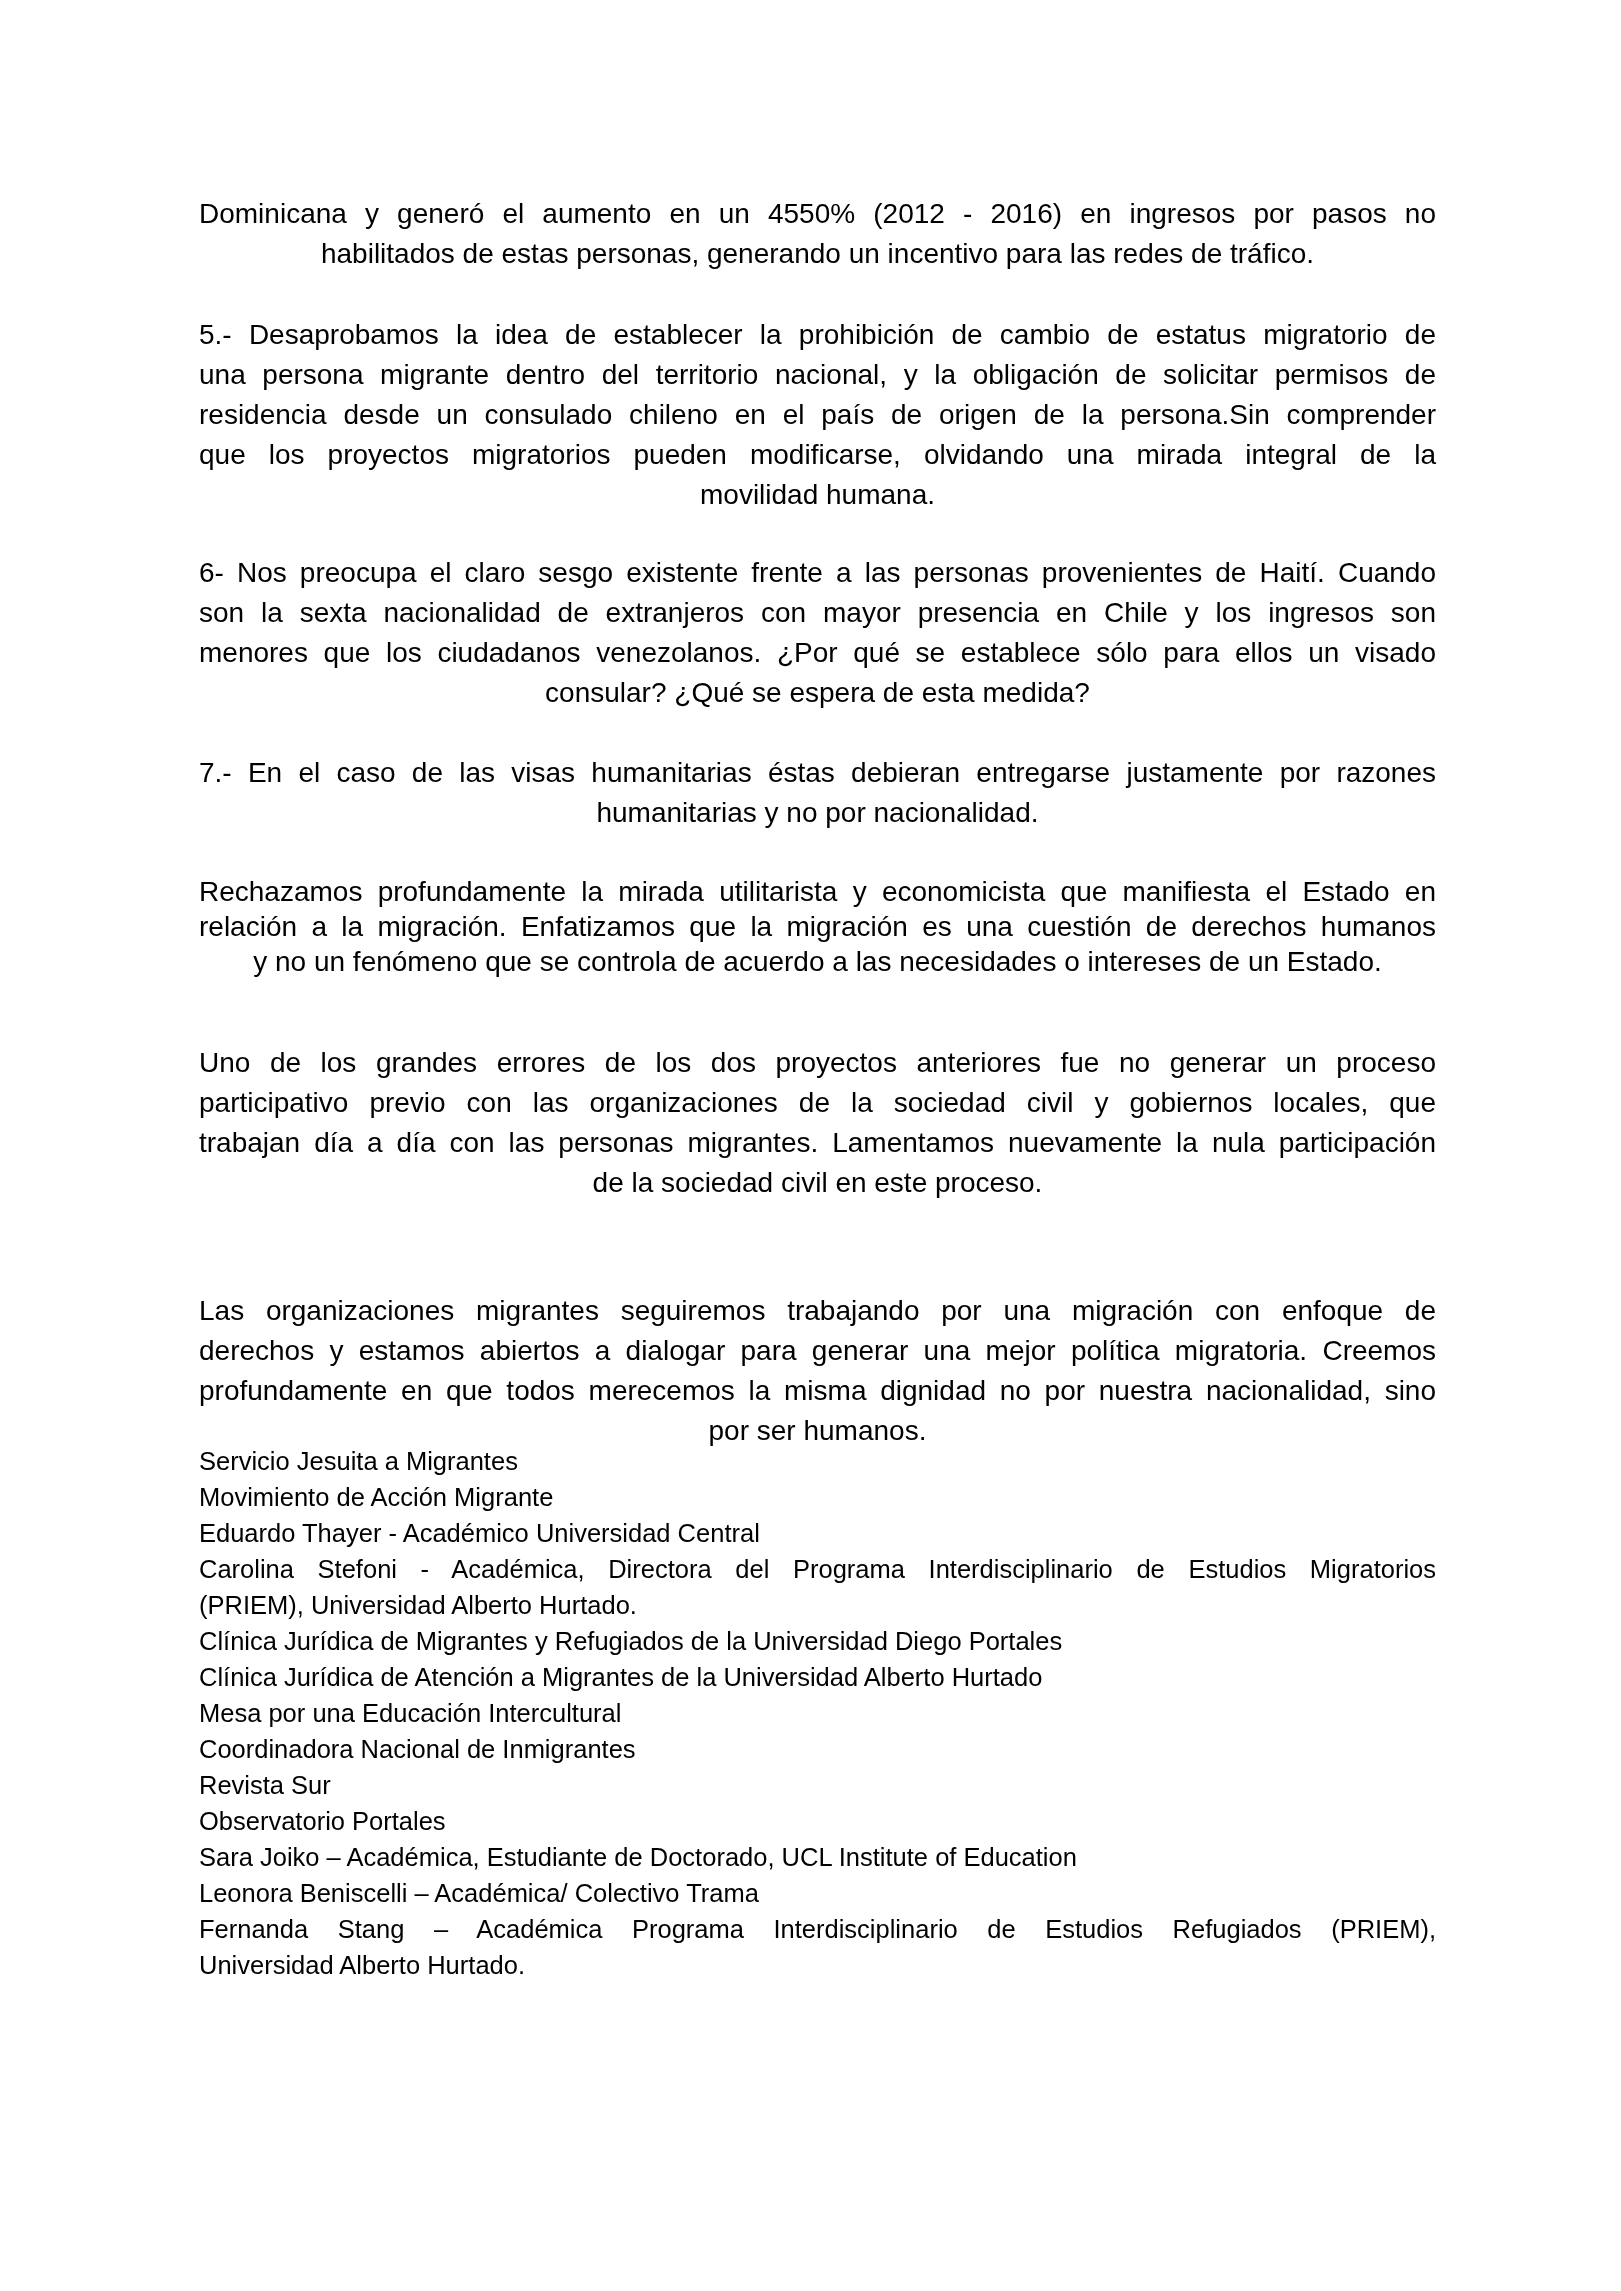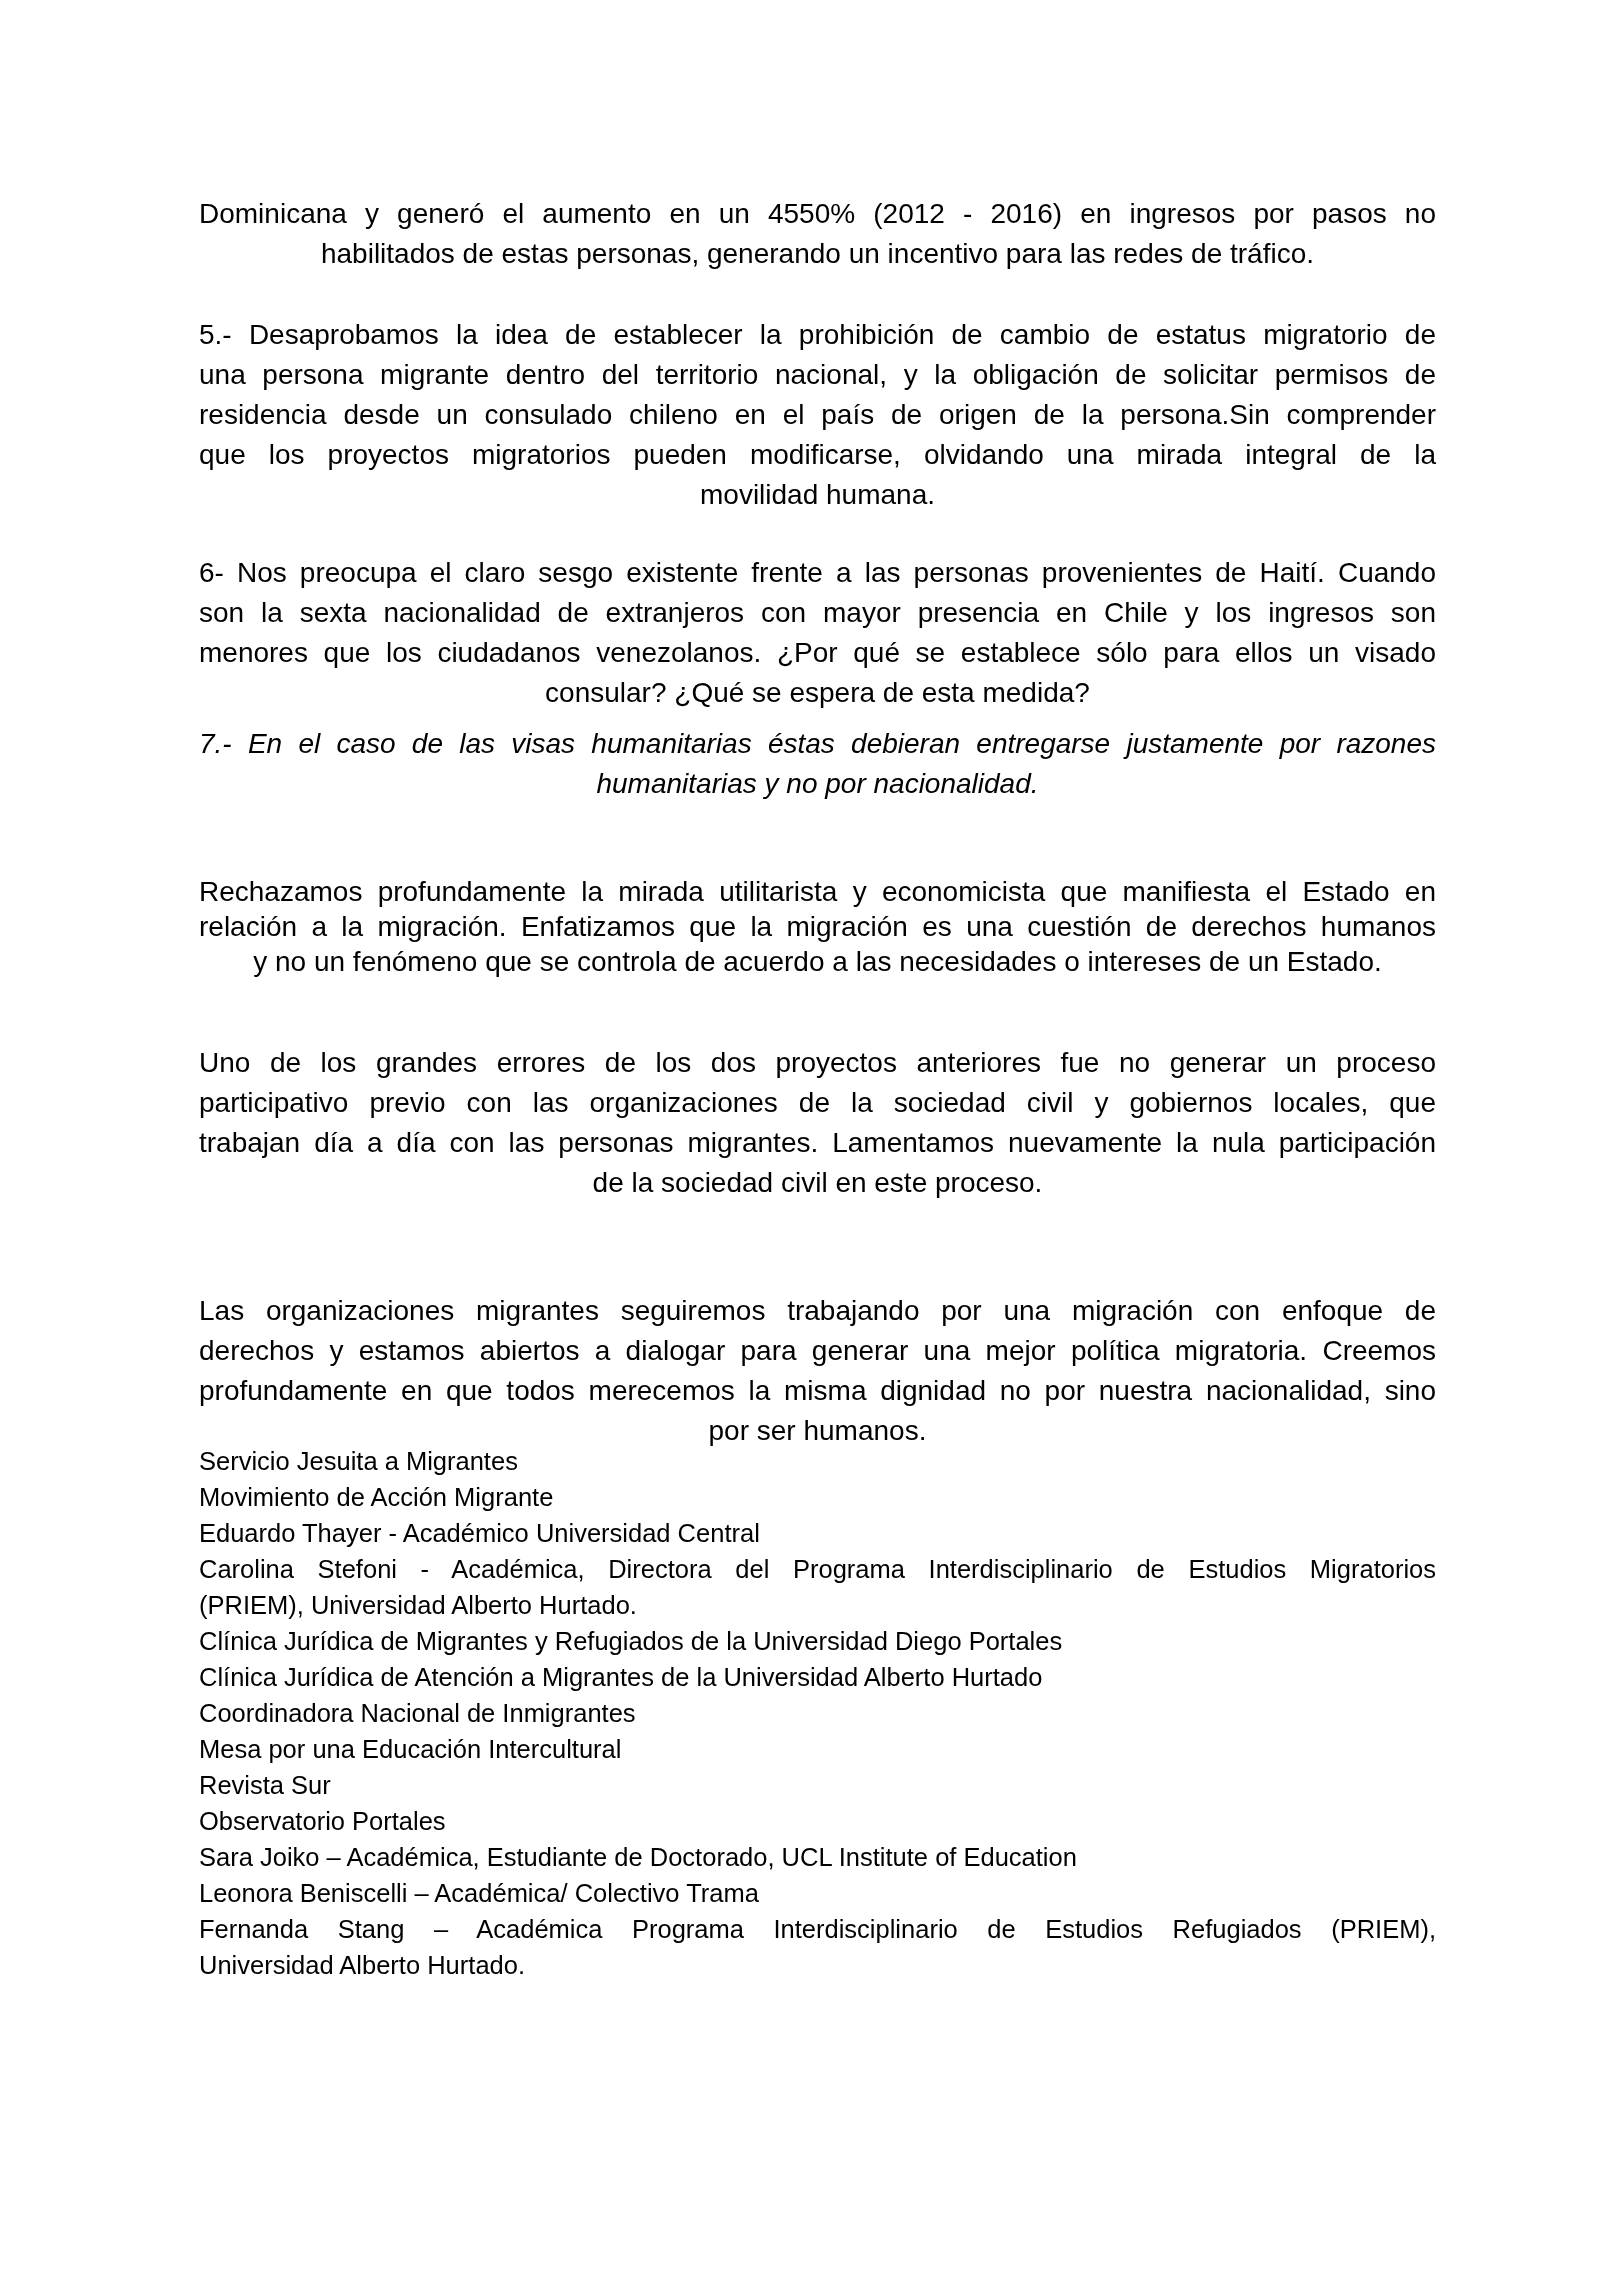--- a/index.html
+++ b/index.html
@@ -35,21 +35,21 @@
     <span class="ln left-line">movilidad humana.</span>
   </div>
 
   <div class="col para" style="top:553px;">
     <span class="ln justify-line">6- Nos preocupa el claro sesgo existente frente a las personas provenientes de Haití. Cuando</span>
     <span class="ln justify-line">son la sexta nacionalidad de extranjeros con mayor presencia en Chile y los ingresos son</span>
     <span class="ln justify-line">menores que los ciudadanos venezolanos. ¿Por qué se establece sólo para ellos un visado</span>
     <span class="ln left-line">consular? ¿Qué se espera de esta medida?</span>
   </div>
 
-  <div class="col para" style="top:724px;font-style:italic;">
+  <div class="col para" style="top:753px;">
     <span class="ln justify-line">7.- En el caso de las visas humanitarias éstas debieran entregarse justamente por razones</span>
     <span class="ln left-line">humanitarias y no por nacionalidad.</span>
   </div>
 
   <div class="col para" style="top:874px; line-height:35px;">
     <span class="ln justify-line">Rechazamos profundamente la mirada utilitarista y economicista que manifiesta el Estado en</span>
     <span class="ln justify-line">relación a la migración. Enfatizamos que la migración es una cuestión de derechos humanos</span>
     <span class="ln left-line">y no un fenómeno que se controla de acuerdo a las necesidades o intereses de un Estado.</span>
   </div>
 
@@ -68,22 +68,22 @@
   </div>
 
   <div class="col list" style="top:1443px;">
     <span class="item">Servicio Jesuita a Migrantes</span>
     <span class="item">Movimiento de Acción Migrante</span>
     <span class="item">Eduardo Thayer - Académico Universidad Central</span>
     <span class="item justify-line">Carolina Stefoni - Académica, Directora del Programa Interdisciplinario de Estudios Migratorios</span>
     <span class="item">(PRIEM), Universidad Alberto Hurtado.</span>
     <span class="item">Clínica Jurídica de Migrantes y Refugiados de la Universidad Diego Portales</span>
     <span class="item">Clínica Jurídica de Atención a Migrantes de la Universidad Alberto Hurtado</span>
+    <span class="item">Mesa por una Educación Intercultural</span>
     <span class="item">Coordinadora Nacional de Inmigrantes</span>
-    <span class="item">Mesa por una Educación Intercultural</span>
     <span class="item">Revista Sur</span>
     <span class="item">Observatorio Portales</span>
     <span class="item">Sara Joiko – Académica, Estudiante de Doctorado, UCL Institute of Education</span>
     <span class="item">Leonora Beniscelli – Académica/ Colectivo Trama</span>
     <span class="item justify-line">Fernanda Stang – Académica Programa Interdisciplinario de Estudios Refugiados (PRIEM),</span>
     <span class="item">Universidad Alberto Hurtado.</span>
   </div>
 
 </div>
 

